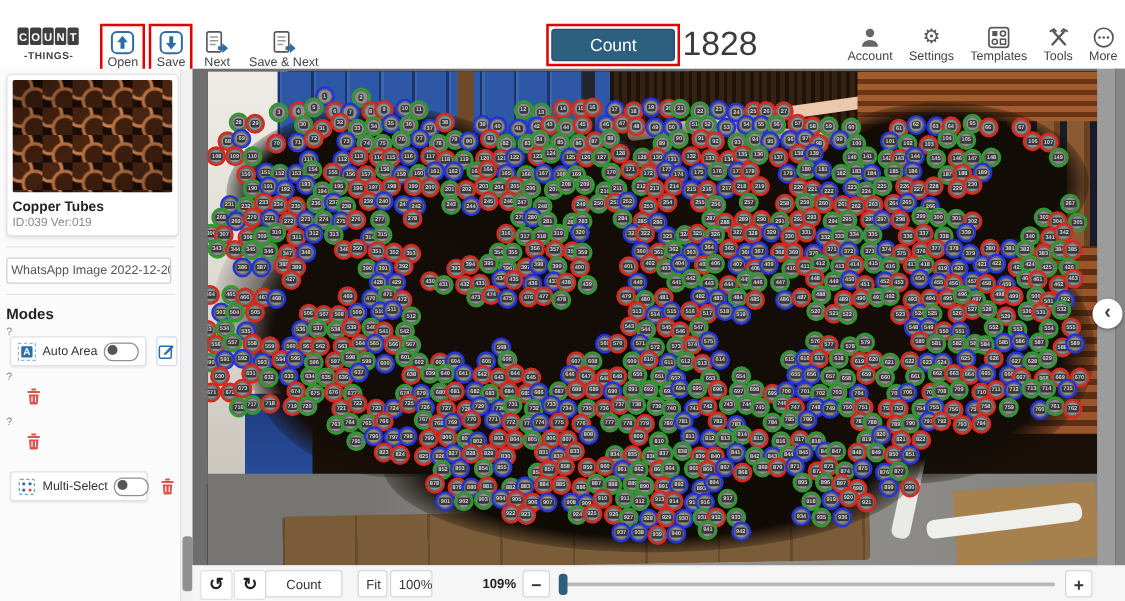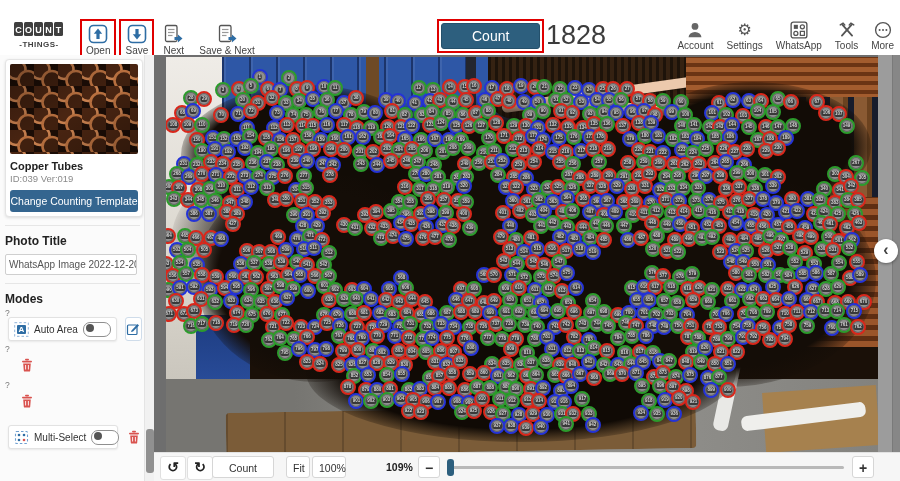--- a/index.html
+++ b/index.html
@@ -208,21 +208,21 @@
         <div class="rbtn">
           <span class="ig">
             <svg width="18" height="18" viewBox="0 0 16 16">
               <rect x="1" y="1" width="14" height="14" rx="2" fill="none" stroke="#555" stroke-width="1.2"></rect>
               <rect x="3.4" y="3.4" width="3.6" height="3.6" fill="#555"></rect>
               <circle cx="11" cy="5.2" r="1.8" fill="none" stroke="#555" stroke-width="1.1"></circle>
               <circle cx="5.2" cy="11" r="1.8" fill="none" stroke="#555" stroke-width="1.1"></circle>
               <rect x="9.2" y="9.2" width="3.6" height="3.6" fill="none" stroke="#555" stroke-width="1.1"></rect>
             </svg>
           </span>
-          <span class="lbl">WhatsApp</span>
+          <span class="lbl">Templates</span>
         </div>
         <div class="rbtn">
           <span class="ig">
             <svg width="18" height="18" viewBox="0 0 16 16" stroke="#555" stroke-width="1.6" stroke-linecap="round">
               <line x1="3.5" y1="13" x2="12" y2="3.5"></line>
               <line x1="12.5" y1="13" x2="4" y2="3.5"></line>
               <path d="M2 3.5 l2.5 -1.5 1.5 1.5" fill="none" stroke-width="1.3"></path>
               <path d="M14 3.5 l-2.5 -1.5 -1.5 1.5" fill="none" stroke-width="1.3"></path>
             </svg>
           </span>
@@ -256,24 +256,22 @@
               <stop offset="0" stop-color="rgba(0,0,0,.35)"></stop>
                 <stop offset="0.5" stop-color="rgba(0,0,0,0)"></stop>
                 <stop offset="1" stop-color="rgba(0,0,0,.25)"></stop>
             </linearGradient>
           </defs>
           <rect width="128" height="90" fill="url(#tubes)"></rect>
           <rect width="128" height="90" fill="url(#shade)"></rect>
         </svg>
         <div id="tpl-name">Copper Tubes</div>
         <div id="tpl-meta">ID:039 Ver:019</div>
-        <button id="tpl-change">Change Counting Template</button>
       </div>
       <hr class="sep">
-      <div class="sec-h">Photo Title</div>
       <div id="photo-title-input">WhatsApp Image 2022-12-20 at 10.57.</div>
       <hr class="sep">
       <div class="sec-h">Modes</div>
       <div id="modes-list">
           <div class="mode-row">
             <span class="mode-q">?</span>
             <div class="mode-card">
       <span>
                 <svg width="15" height="15" viewBox="0 0 15 15">
                   <rect x="0.7" y="0.7" width="13.6" height="13.6" fill="none" stroke="#8fb3d9" stroke-width="1" stroke-dasharray="2.5 2"></rect>

